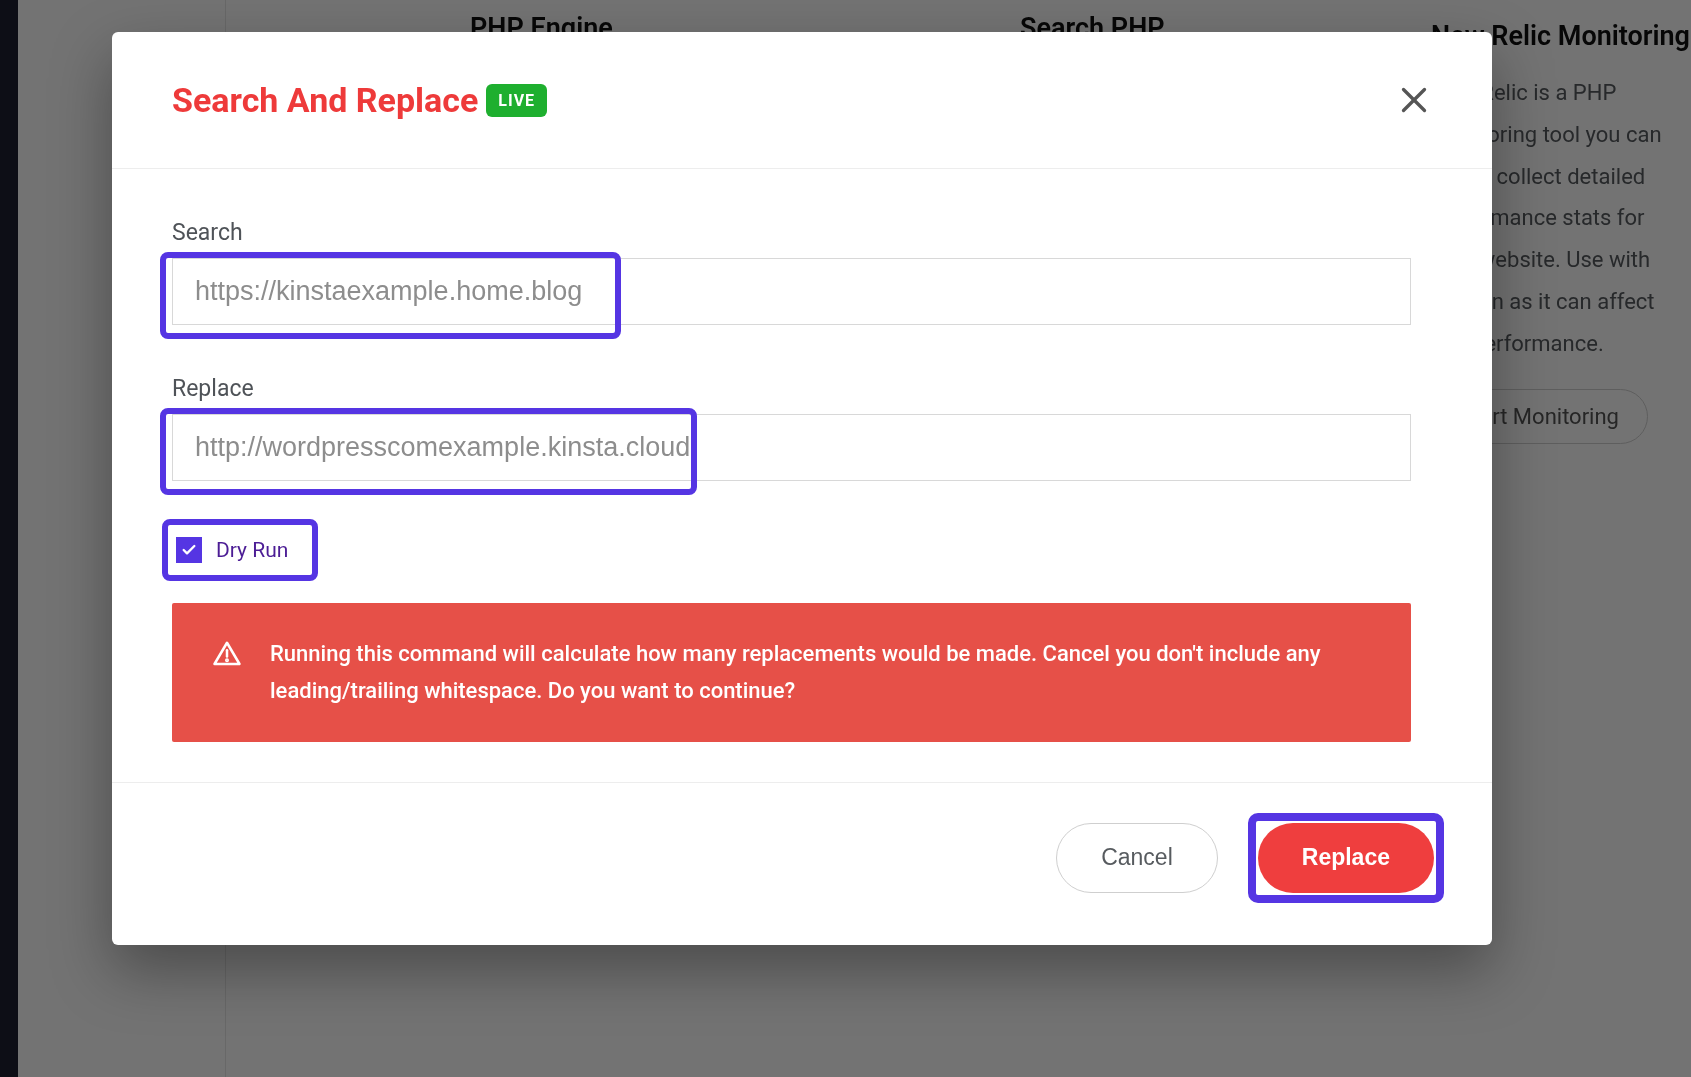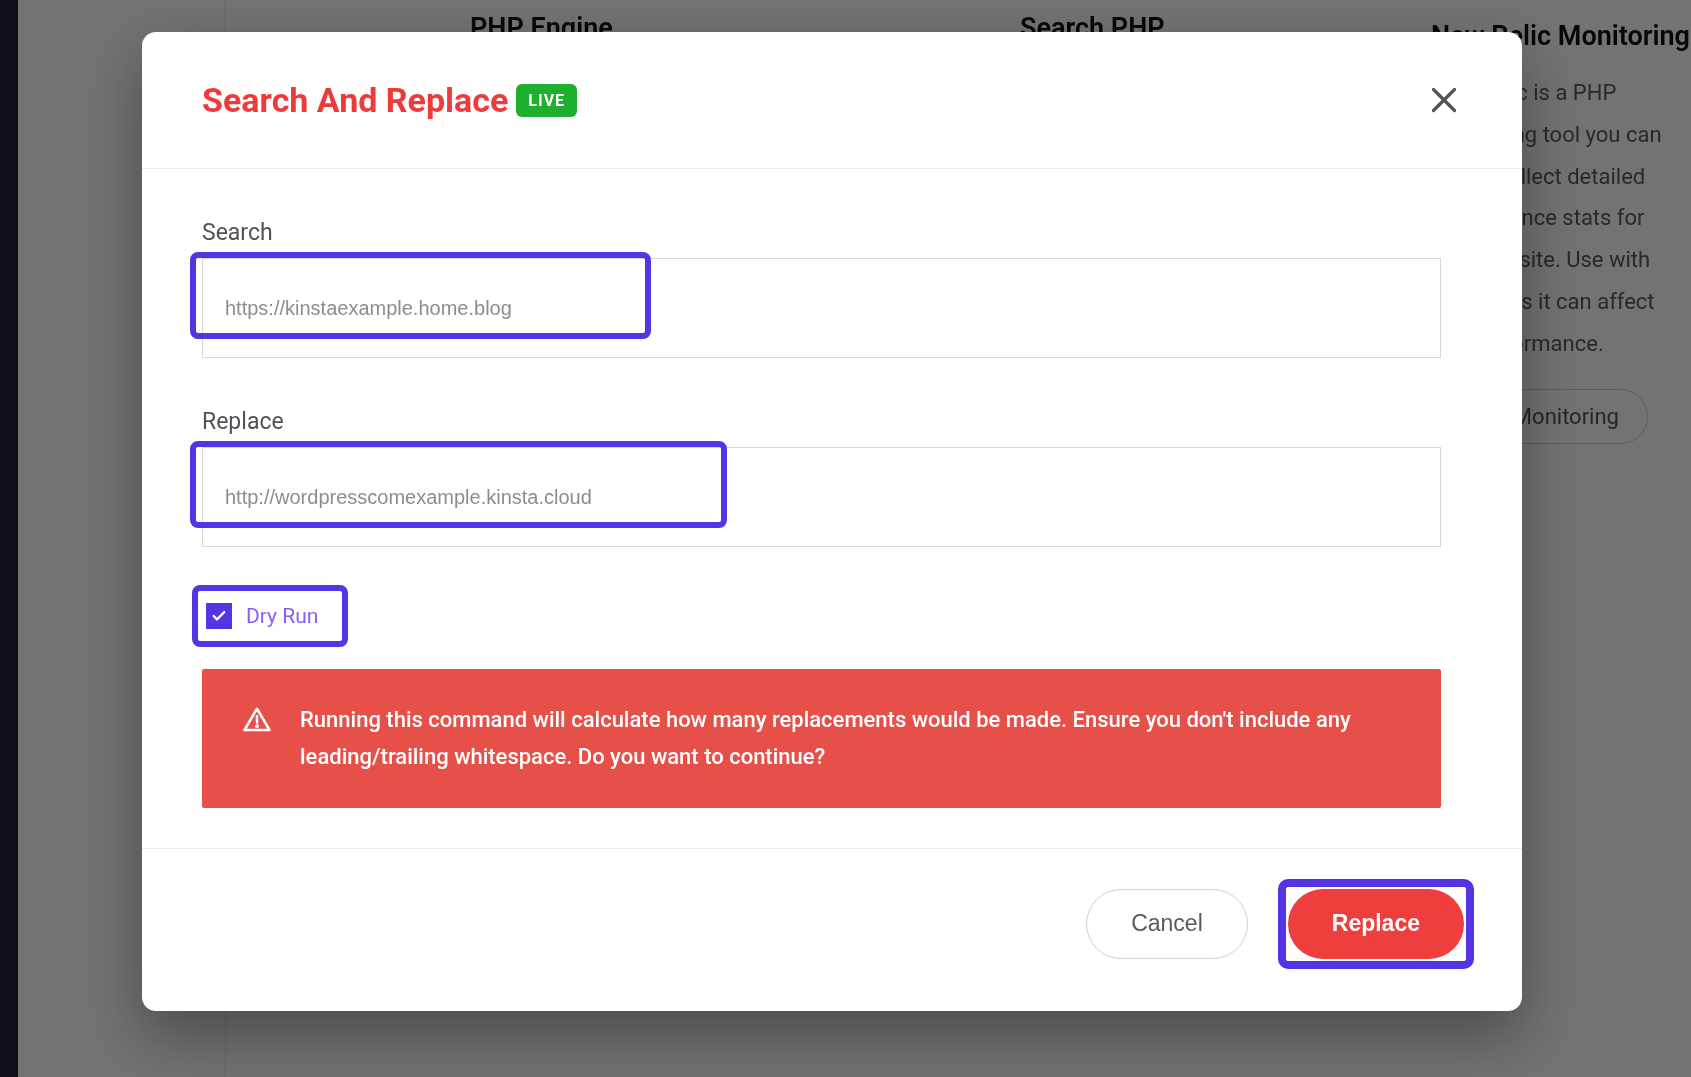--- a/index.html
+++ b/index.html
@@ -52,24 +52,24 @@
       border:1px solid #d0d0d0;
       border-radius: 999px;
       padding: 14px 28px;
       font-size: 22px;
       color:#555;
     }
     .bg-labels { position:absolute; color:#111; font-size:27px; font-weight:600; }
 
     .modal {
       position: absolute;
-      left: 142px; top: 32px;
+      left: 112px; top: 32px;
       width: 1380px;
       background: #fff;
-      border-radius: 14px;
+      border-radius: 6px;
       box-shadow: 0 25px 60px rgba(0,0,0,0.35);
     }
     .modal-header {
       padding: 48px 60px;
       border-bottom: 1px solid #ededed;
       display:flex; align-items:center;
     }
     .modal-title {
       color: #ee3a3a;
       font-size: 34px;
@@ -98,24 +98,24 @@
     .field-label {
       font-size: 23px;
       color: #4f5358;
       margin-bottom: 12px;
     }
     .input-wrap {
       position: relative;
     }
     .input-box {
       width: 100%;
-      height: 100px;
+      height: 67px;
       border: 1px solid #d8d8d8;
       background:#fff;
-      font-size: 20px;
+      font-size: 27px;
       color:#8d8d8d;
       padding: 0 22px;
       outline:none;
     }
     .hl {
       position:absolute;
       border: 6px solid #5535e3;
       border-radius: 8px;
       pointer-events:none;
     }
@@ -138,21 +138,21 @@
       left:-10px; top:-12px;
       right:-14px; bottom:-12px;
       pointer-events:none;
     }
     .checkbox {
       width: 26px; height: 26px;
       background: #5535e3;
       display:flex;align-items:center;justify-content:center;
     }
     .checkbox svg { width:16px; height:16px; }
-    .dry-run-label { font-size:21px; color:#8b5cf6; }
+    .dry-run-label { font-size:21px; color:#4c1d95; }
 
     .warning {
       margin-top: 34px;
       background: #e65048;
       color:#fff;
       display:flex;
       gap: 28px;
       padding: 32px 40px;
       align-items:flex-start;
       border-radius:2px;
@@ -254,21 +254,21 @@
     </div>
 
     <div class="warning">
       <span>
         <svg viewBox="0 0 24 24" fill="none" stroke="#fff" stroke-width="2" stroke-linejoin="round" stroke-linecap="round">
           <path d="M12 3 L22 20 H2 Z"></path>
           <line x1="12" y1="9" x2="12" y2="14"></line>
           <circle cx="12" cy="17" r="0.6" fill="#fff"></circle>
         </svg>
       </span>
-      <span class="warning-text">Running this command will calculate how many replacements would be made. Ensure you don't include any leading/trailing whitespace. Do you want to continue?</span>
+      <span class="warning-text">Running this command will calculate how many replacements would be made. Cancel you don't include any leading/trailing whitespace. Do you want to continue?</span>
     </div>
 
   </div>
 
   <div class="modal-footer">
     <button class="btn btn-cancel">Cancel</button>
     <div class="btn-replace-wrap">
       <button class="btn btn-replace">Replace</button>
       <div class="btn-replace-hl"></div>
     </div>

